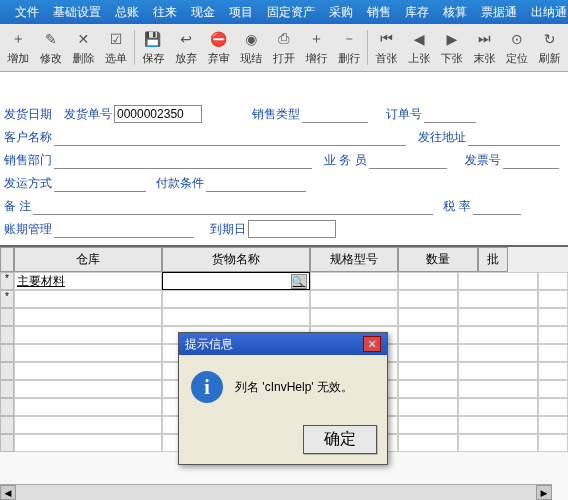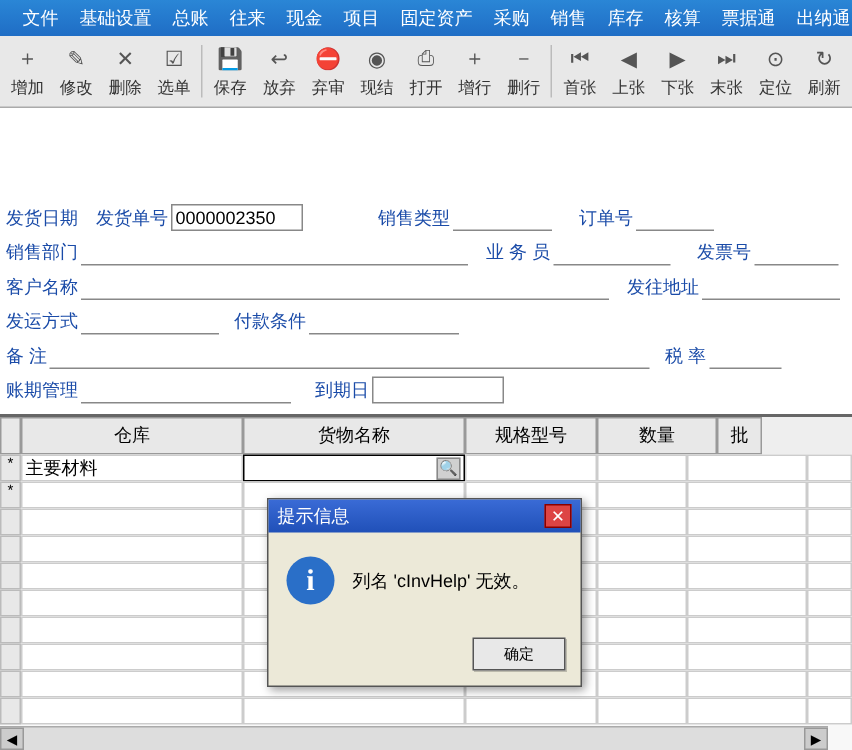--- a/index.html
+++ b/index.html
@@ -7,43 +7,43 @@
 
 .menu-bar { background: linear-gradient(#2a86d6, #1f6dc5); height: 24px; display: flex; align-items: center; padding: 0 8px; }
 .menu-item { color: #fff; padding: 3px 7px; cursor: pointer; white-space: nowrap; }
 
 .toolbar { background: #e8e8e8; border-bottom: 1px solid #aaa; height: 48px; display: flex; padding: 2px; }
 .tool-btn { width: 34px; height: 42px; display: flex; flex-direction: column; align-items: center; justify-content: center; border: 1px solid transparent; cursor: pointer; margin: 0 1px; }
 .tool-icon { width: 20px; height: 20px; display: flex; align-items: center; justify-content: center; font-size: 14px; color: #555; }
 .tool-label { font-size: 11px; color: #333; margin-top: 2px; }
 .tool-sep { width: 1px; background: #bbb; margin: 4px 2px; }
 
-.form-area { background: #fff; padding: 62px 4px 4px 4px; }
+.form-area { background: #fff; padding: 31px 4px 4px 4px; }
 .form-row { display: flex; align-items: center; height: 22px; margin-bottom: 1px; }
 .form-label { color: #1a4ba8; font-size: 12px; white-space: nowrap; margin-right: 2px; }
 .form-input { border: none; border-bottom: 1px solid #888; background: transparent; height: 18px; font-size: 12px; padding: 0 2px; }
 .form-input.boxed { border: 1px solid #888; }
 
 .grid-area { border-top: 2px solid #666; }
 .grid-header { display: flex; background: #eee; }
 .grid-hcell { border: 1px solid #999; background: #e8e8e8; text-align: center; padding: 3px 2px; font-size: 12px; }
 .grid-row { display: flex; height: 18px; }
 .grid-rowhead { width: 14px; border: 1px solid #bbb; background: #e8e8e8; text-align: center; font-size: 10px; }
-.grid-cell { border: 1px solid #ccc; height: 18px; background: #fff; font-size: 12px; padding: 0 2px; display: flex; align-items: center; }
+.grid-cell { border: 1px solid #ccc; height: 18px; background: #fff; font-size: 12px; padding: 0 2px; display: flex; align-items: center; text-decoration: underline; }
 .grid-cell.active { border: 1px solid #000; }
 .lookup-btn { width: 16px; height: 15px; background: #d0d0d0; border: 1px solid #888; display: flex; align-items: center; justify-content: center; font-size: 10px; cursor: pointer; margin-left: auto; }
 
 .dialog { position: absolute; left: 178px; top: 332px; width: 210px; background: #ece9d8; border: 1px solid #555; box-shadow: 2px 2px 6px rgba(0,0,0,0.4); }
 .dialog-title { background: linear-gradient(#3a6bd6, #2050b8); color: #fff; padding: 3px 6px; display: flex; justify-content: space-between; align-items: center; height: 22px; font-size: 12px; }
 .dialog-close { width: 18px; height: 16px; background: #d44; color: #fff; border: 1px solid #800; display: flex; align-items: center; justify-content: center; cursor: pointer; font-size: 11px; }
 .dialog-body { padding: 16px 12px; display: flex; align-items: center; gap: 12px; }
 .dialog-icon { width: 32px; height: 32px; border-radius: 50%; background: #2a6fc8; color: #fff; display: flex; align-items: center; justify-content: center; font-size: 20px; font-weight: bold; font-family: serif; }
 .dialog-msg { font-size: 12px; }
 .dialog-footer { padding: 6px 10px 10px; display: flex; justify-content: flex-end; }
-.dialog-btn { padding: 3px 20px; border: 1px solid #555; background: #e8e8e8; cursor: pointer; box-shadow: 1px 1px 0 rgba(0,0,0,0.2); font-size: 10px; }
+.dialog-btn { padding: 3px 20px; border: 1px solid #555; background: #e8e8e8; cursor: pointer; box-shadow: 1px 1px 0 rgba(0,0,0,0.2); font-size: 16px; }
 
 .scrollbar-h { position: absolute; bottom: 0; left: 0; right: 16px; height: 16px; background: #ddd; border-top: 1px solid #aaa; display: flex; }
 .sb-btn { width: 16px; height: 15px; background: #ccc; border: 1px solid #999; cursor: pointer; display: flex; align-items: center; justify-content: center; font-size: 9px; }
 .sb-track { flex: 1; }
 </style>
 </head>
 <body>
 
 <div class="menu-bar" id="menuBar">
     <span class="menu-item">文件</span>
@@ -141,37 +141,37 @@
     <span class="form-label">发货单号</span>
     <input class="form-input boxed" style="width: 88px;" value="0000002350">
     <span style="width:50px"></span>
     <span class="form-label">销售类型</span>
     <input class="form-input" style="width: 66px;">
     <span style="width:18px"></span>
     <span class="form-label">订单号</span>
     <input class="form-input" style="width: 52px;">
   </div>
   <div class="form-row">
+    <span class="form-label">客户名称</span>
+    <input class="form-input" style="width: 352px;">
+    <span style="width:12px"></span>
+    <span class="form-label">发往地址</span>
+    <input class="form-input" style="width: 92px;">
+  </div>
+  <div class="form-row">
     <span class="form-label">销售部门</span>
     <input class="form-input" style="width: 258px;">
     <span style="width:12px"></span>
     <span class="form-label">业 务 员</span>
     <input class="form-input" style="width: 78px;">
     <span style="width:18px"></span>
     <span class="form-label">发票号</span>
     <input class="form-input" style="width: 56px;">
   </div>
   <div class="form-row">
-    <span class="form-label">客户名称</span>
-    <input class="form-input" style="width: 352px;">
-    <span style="width:12px"></span>
-    <span class="form-label">发往地址</span>
-    <input class="form-input" style="width: 92px;">
-  </div>
-  <div class="form-row">
     <span class="form-label">发运方式</span>
     <input class="form-input" style="width: 92px;">
     <span style="width:10px"></span>
     <span class="form-label">付款条件</span>
     <input class="form-input" style="width: 100px;">
   </div>
   <div class="form-row">
     <span class="form-label">备    注</span>
     <input class="form-input" style="width: 400px;">
     <span style="width:10px"></span>

